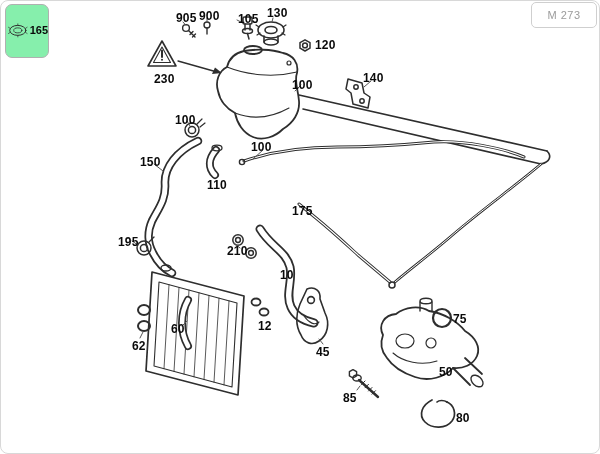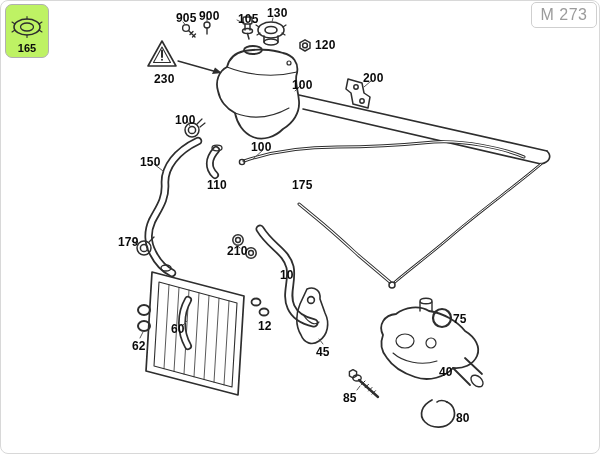--- a/index.html
+++ b/index.html
@@ -8,31 +8,31 @@
     background:#ffffff;border:1px solid #d8d8d8;border-radius:8px;overflow:hidden;
     font-family:"Liberation Sans",sans-serif;
   }
   .art{position:absolute;left:0;top:0;}
   .plabel{
     position:absolute;font-size:12px;line-height:1;font-weight:700;
     color:#0a0a0a;letter-spacing:.2px;white-space:nowrap;cursor:default;
   }
   .inset-box{
     position:absolute;left:4px;top:3px;width:44px;height:54px;box-sizing:border-box;
-    border:1.5px solid #b0b0b0;border-radius:7px;background:#bef264;
-    display:flex;flex-direction:column;align-items:center;justify-content:flex-end;
+    border:1.5px solid #b0b0b0;border-radius:7px;background:#86efac;
+    display:flex;flex-direction:row;align-items:center;justify-content:flex-end;
     padding-bottom:3px;
   }
   .inset-box .icon{margin-top:2px;}
   .inset-label{font-size:11px;font-weight:700;color:#0a0a0a;}
   .model-box{
     position:absolute;right:2px;top:1px;width:66px;height:26px;box-sizing:border-box;
     border:1px solid #cfcfcf;border-radius:5px;background:#fff;
     display:flex;align-items:center;justify-content:center;
-    color:#9b9b9b;font-size:16px;letter-spacing:.5px;
+    color:#9b9b9b;font-size:11px;letter-spacing:.5px;
   }
 </style>
 </head>
 <body>
 
 <div class="stage">
 
   <svg class="art" width="600" height="454" viewBox="0 0 600 454">
     <g stroke="#2e2e2e" fill="none" stroke-linecap="round" stroke-linejoin="round">
 
@@ -231,31 +231,31 @@
     <span>M 273</span>
   </div>
 
   <span class="plabel" style="left:175px;top:11px">905</span>
   <span class="plabel" style="left:198px;top:9px">900</span>
   <span class="plabel" style="left:237px;top:12px">105</span>
   <span class="plabel" style="left:266px;top:6px">130</span>
   <span class="plabel" style="left:314px;top:38px">120</span>
   <span class="plabel" style="left:153px;top:72px">230</span>
   <span class="plabel" style="left:291px;top:78px">100</span>
-  <span class="plabel" style="left:362px;top:71px">200</span>
+  <span class="plabel" style="left:362px;top:71px">140</span>
   <span class="plabel" style="left:174px;top:113px">100</span>
   <span class="plabel" style="left:139px;top:155px">150</span>
   <span class="plabel" style="left:206px;top:178px">110</span>
   <span class="plabel" style="left:250px;top:140px">100</span>
-  <span class="plabel" style="left:291px;top:178px">175</span>
-  <span class="plabel" style="left:117px;top:235px">179</span>
+  <span class="plabel" style="left:291px;top:204px">175</span>
+  <span class="plabel" style="left:117px;top:235px">195</span>
   <span class="plabel" style="left:226px;top:244px">210</span>
   <span class="plabel" style="left:279px;top:268px">10</span>
   <span class="plabel" style="left:170px;top:322px">60</span>
   <span class="plabel" style="left:131px;top:339px">62</span>
   <span class="plabel" style="left:257px;top:319px">12</span>
   <span class="plabel" style="left:315px;top:345px">45</span>
   <span class="plabel" style="left:452px;top:312px">75</span>
-  <span class="plabel" style="left:438px;top:365px">40</span>
+  <span class="plabel" style="left:438px;top:365px">50</span>
   <span class="plabel" style="left:342px;top:391px">85</span>
   <span class="plabel" style="left:455px;top:411px">80</span>
 
 </div>
 
 </body></html>

